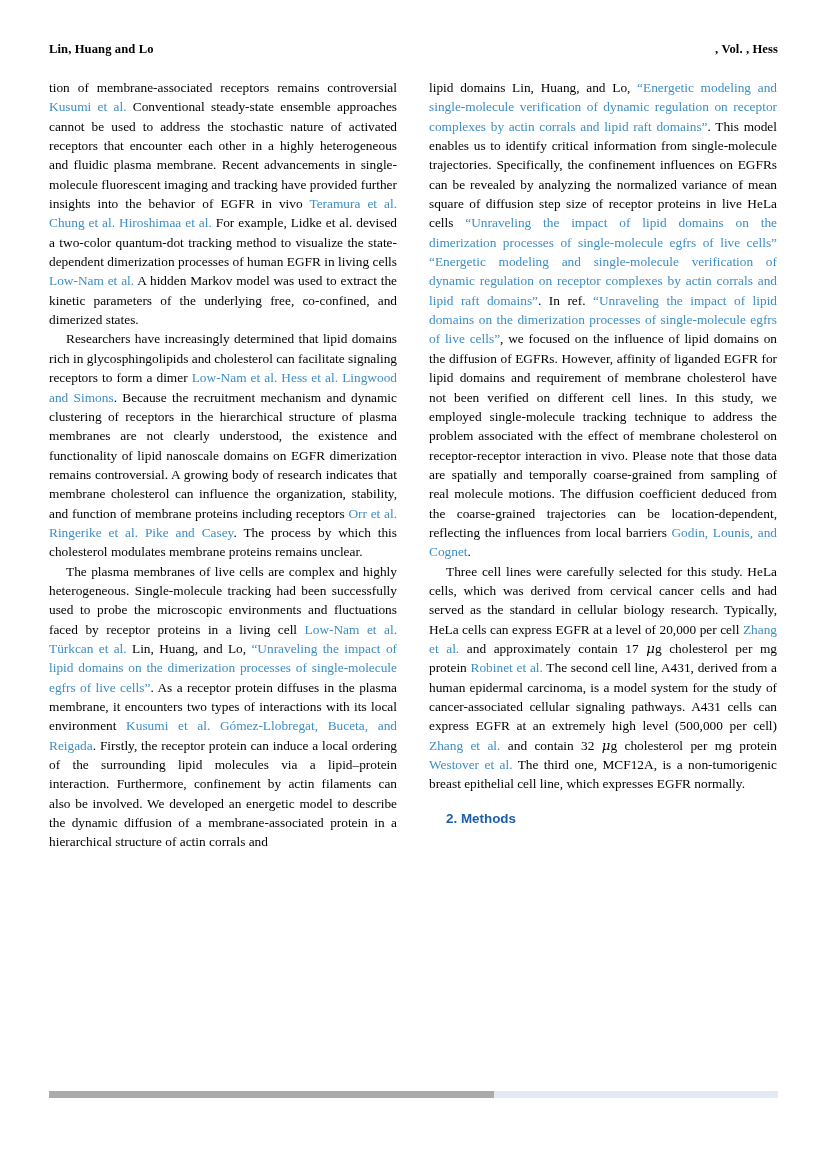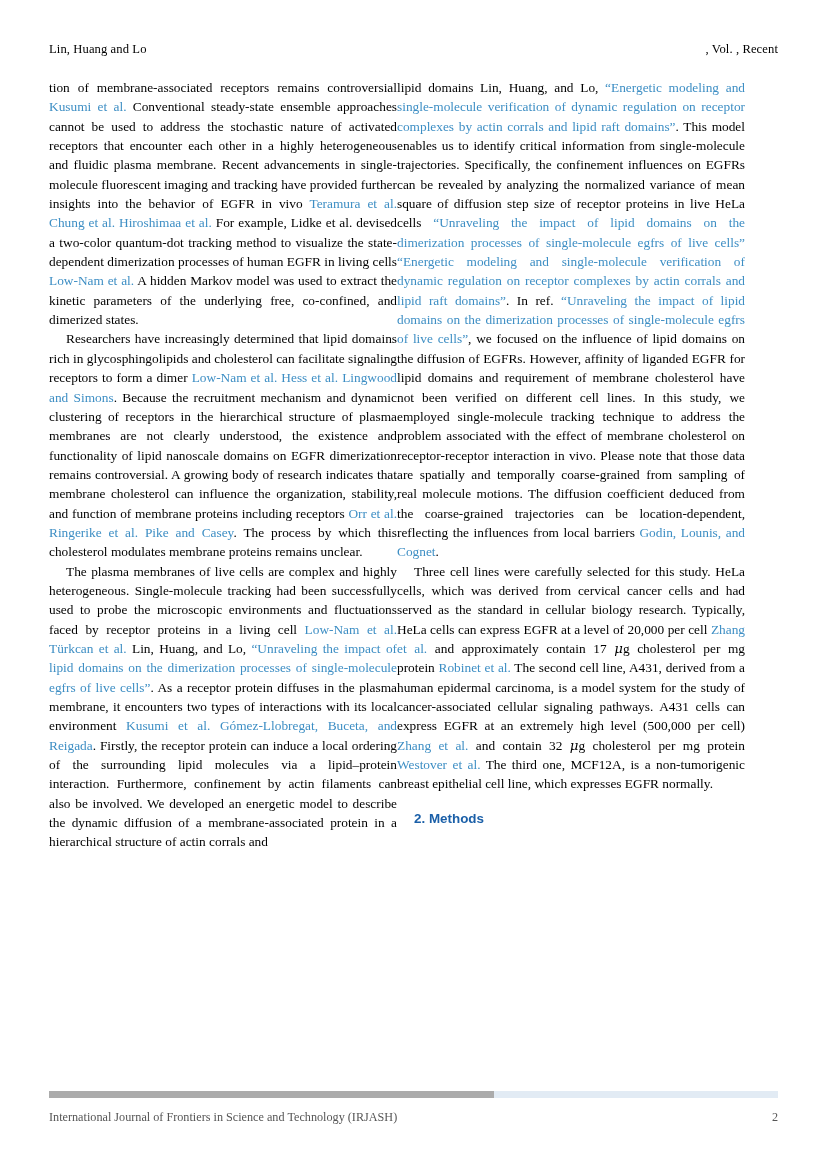--- a/index.html
+++ b/index.html
@@ -24,35 +24,36 @@
 
   
   .runhead {
     position: absolute;
     left: 49px;
     top: 42px;
     width: 729px;
     display: flex;
     justify-content: space-between;
     align-items: baseline;
-    font-weight: normal;
+    font-weight: bold;
     font-size: 12.6px;
     letter-spacing: 0.1px;
   }
   .runhead .left { text-align: left; }
   .runhead .right { text-align: right; }
 
   
   .columns {
     position: absolute;
     left: 49px;
     top: 78px;
     width: 729px;
     height: 1000px;
     display: flex;
+    gap: 32px;
   }
   .col {
     width: 348px;
     font-size: 13.35px;
     line-height: 19.35px;
     text-align: justify;
     text-justify: inter-word;
     hyphens: none;
   }
   .col p {
@@ -109,21 +110,21 @@
   }
   .footer .page-no { color: #555555; }
 </style>
 </head>
 <body>
 
 <div class="page">
 
   <div class="runhead">
     <span class="left">Lin, Huang and Lo</span>
-    <span class="right">, Vol. , Recent</span>
+    <span class="right">, Vol. , Hess</span>
   </div>
 
   <div class="columns">
 
     <div class="col">
 
       <p class="noindent"><span>tion of membrane-associated receptors remains controversial </span><span class="cite">Kusumi et al.</span><span> Conventional steady-state ensemble approaches cannot be used to address the stochastic nature of activated receptors that encounter each other in a highly heterogeneous and fluidic plasma membrane. Recent advancements in single-molecule fluorescent imaging and tracking have provided further insights into the behavior of EGFR in vivo </span><span class="cite">Teramura et al. Chung et al. Hiroshimaa et al.</span><span> For example, Lidke et al. devised a two-color quantum-dot tracking method to visualize the state-dependent dimerization processes of human EGFR in living cells </span><span class="cite">Low-Nam et al.</span><span> A hidden Markov model was used to extract the kinetic parameters of the underlying free, co-confined, and dimerized states.</span></p>
 
       <p><span>Researchers have increasingly determined that lipid domains rich in glycosphingolipids and cholesterol can facilitate signaling receptors to form a dimer </span><span class="cite">Low-Nam et al. Hess et al. Lingwood and Simons</span><span>. Because the recruitment mechanism and dynamic clustering of receptors in the hierarchical structure of plasma membranes are not clearly understood, the existence and functionality of lipid nanoscale domains on EGFR dimerization remains controversial. A growing body of research indicates that membrane cholesterol can influence the organization, stability, and function of membrane proteins including receptors </span><span class="cite">Orr et al. Ringerike et al. Pike and Casey</span><span>. The process by which this cholesterol modulates membrane proteins remains unclear.</span></p>
 
@@ -142,18 +143,14 @@
 
     </div>
 
   </div>
 
   <div class="footer-rule">
     <div class="seg-gray"></div>
     <div class="seg-blue"></div>
   </div>
 
-  <div class="footer">
-    <span>International Journal of Frontiers in Science and Technology (IRJASH)</span>
-    <span class="page-no">2</span>
-  </div>
 
 </div>
 
 </body></html>

